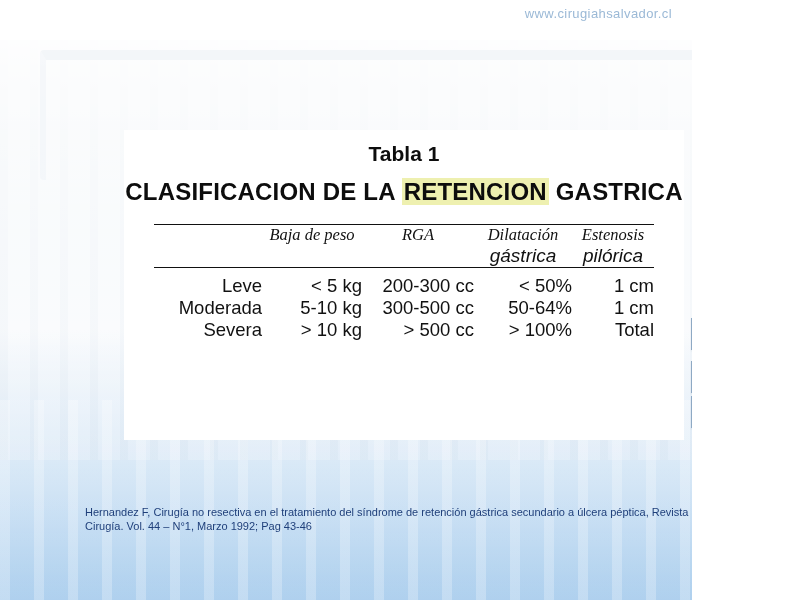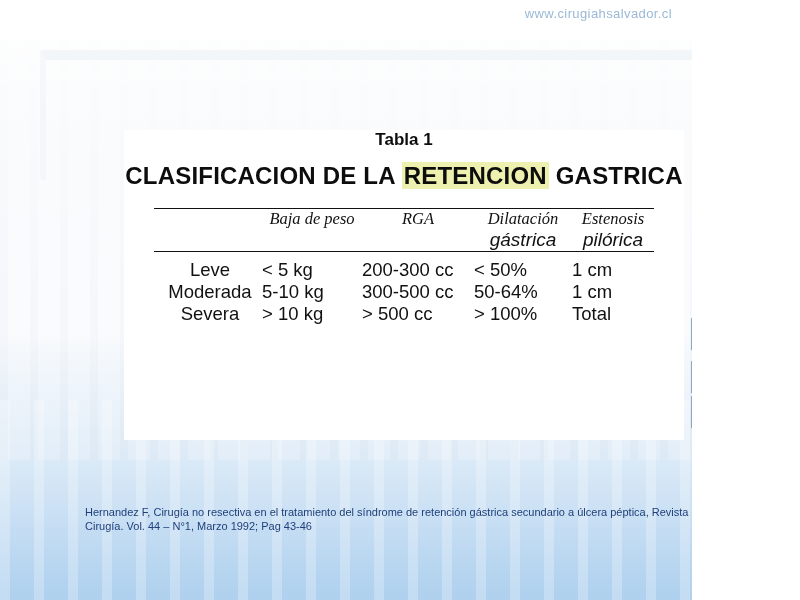--- a/index.html
+++ b/index.html
@@ -98,23 +98,24 @@
     left: 124px;
     top: 130px;
     width: 560px;
     height: 310px;
     background: #ffffff;
     box-shadow: 0 0 0 0 rgba(0,0,0,0);
   }
 
   .fig-title {
     text-align: center;
-    font-size: 17px;
+    font-size: 21px;
     font-weight: bold;
     color: #0d0d0d;
+    margin-top: 12px;
     font-family: "Liberation Sans", sans-serif;
   }
 
   .fig-subtitle {
     text-align: center;
     font-size: 24px;
     font-weight: bold;
     color: #0d0d0d;
     margin-top: 12px;
     letter-spacing: 0.2px;
@@ -162,26 +163,26 @@
   }
   .rule-mid td {
     border-top: 1.4px solid #111;
     height: 0;
     padding: 0;
     font-size: 0;
     line-height: 0;
   }
   .body-row td {
     font-size: 18.5px;
-    text-align: left;
+    text-align: right;
     padding: 5px 0 5px 0;
     white-space: nowrap;
   }
   .body-row td.rowlabel {
-    text-align: center;
+    text-align: right;
     padding-left: 4px;
   }
   .spacer-row td { height: 7px; padding: 0; }
 
   
   .callout {
     position: absolute;
     width: 100px;
     height: 30px;
     background: #ffffff;

